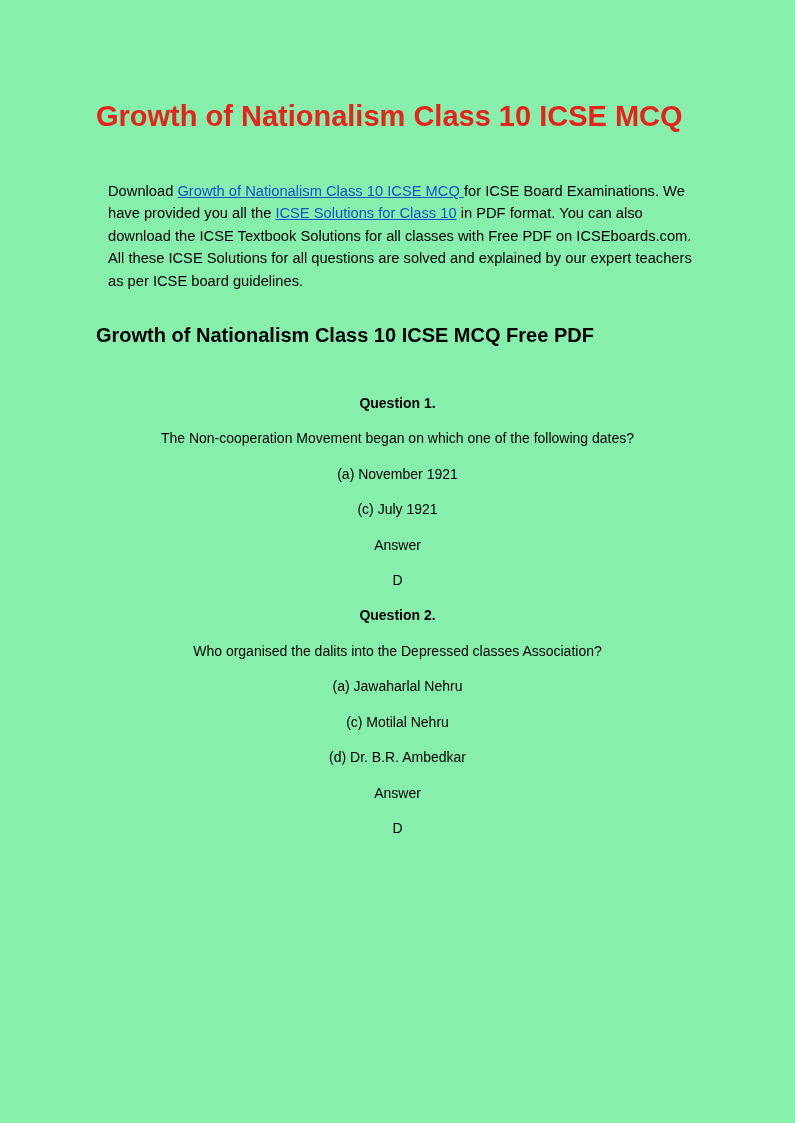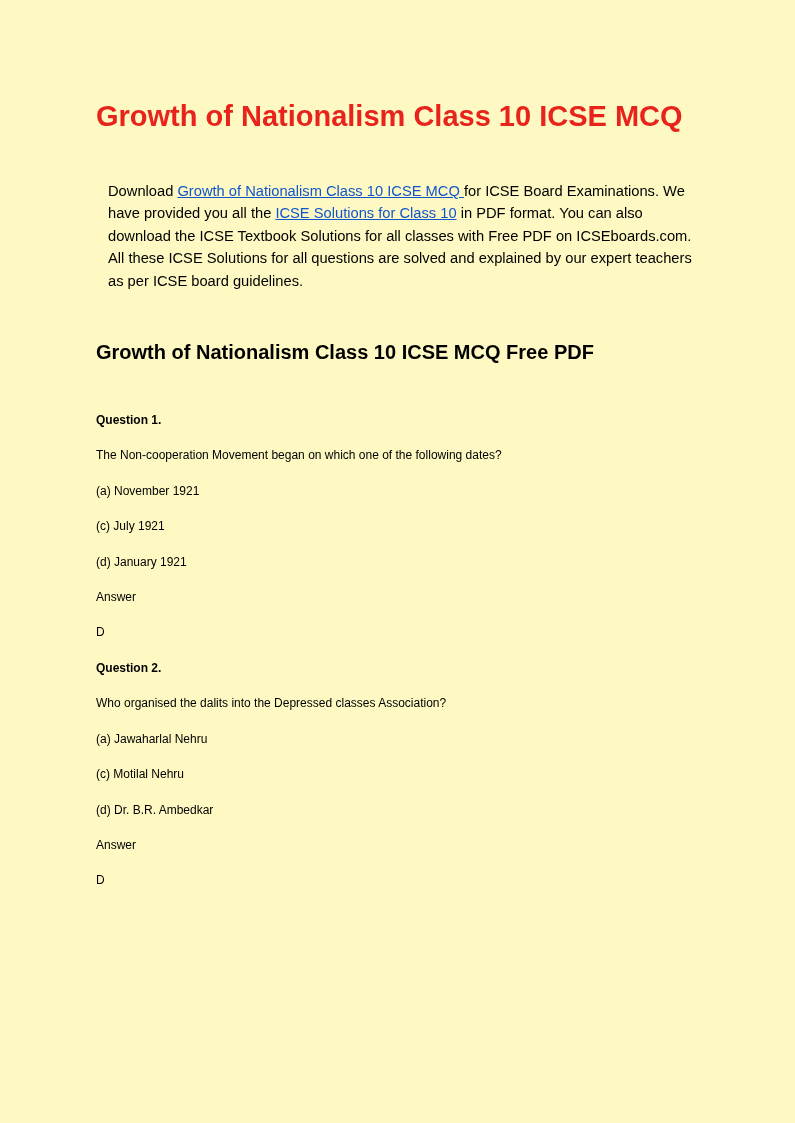--- a/index.html
+++ b/index.html
@@ -7,21 +7,21 @@
     --link-blue: #1155cc;
     --text-black: #000000;
   }
   * { box-sizing: border-box; }
   html, body { margin: 0; padding: 0; background: #ffffff; }
   .page {
     position: relative;
     width: 795px;
     height: 1123px;
     margin: 0 auto;
-    background: #fef9c3;
+    background: #86efac;
     overflow: hidden;
     font-family: "Liberation Sans", "DejaVu Sans", sans-serif;
     color: var(--text-black);
   }
   .content {
     padding: 0 96px;
   }
   h1.doc-title {
     margin: 99px 0 0 0;
     font-size: 29px;
@@ -35,34 +35,35 @@
     font-size: 14.7px;
     line-height: 22.4px;
     color: var(--text-black);
   }
   p.intro a.doc-link {
     color: var(--link-blue);
     text-decoration: underline;
     cursor: pointer;
   }
   h2.section-heading {
-    margin: 49px 0 0 0;
+    margin: 32px 0 0 0;
     font-size: 20px;
     line-height: 23px;
     font-weight: 700;
     color: var(--text-black);
   }
   .mcq {
     margin-top: 45px;
   }
   .mcq p {
     margin: 0 0 13px 0;
-    font-size: 12px;
+    font-size: 14px;
     line-height: 22.4px;
     color: var(--text-black);
+    text-align: center;
   }
   .mcq p.qlabel {
     font-weight: 700;
   }
 </style>
 </head>
 <body>
 
 <div class="page">
   <div class="content">
@@ -73,21 +74,20 @@
 
     <h2 class="section-heading">Growth of Nationalism Class 10 ICSE MCQ Free PDF</h2>
 
     <div class="mcq">
 
       <div class="q">
         <p class="qlabel">Question 1.</p>
         <p>The Non-cooperation Movement began on which one of the following dates?</p>
         <p>(a) November 1921</p>
         <p>(c) July 1921</p>
-        <p>(d) January 1921</p>
         <p>Answer</p>
         <p>D</p>
       </div>
 
       <div class="q">
         <p class="qlabel">Question 2.</p>
         <p>Who organised the dalits into the Depressed classes Association?</p>
         <p>(a) Jawaharlal Nehru</p>
         <p>(c) Motilal Nehru</p>
         <p>(d) Dr. B.R. Ambedkar</p>

